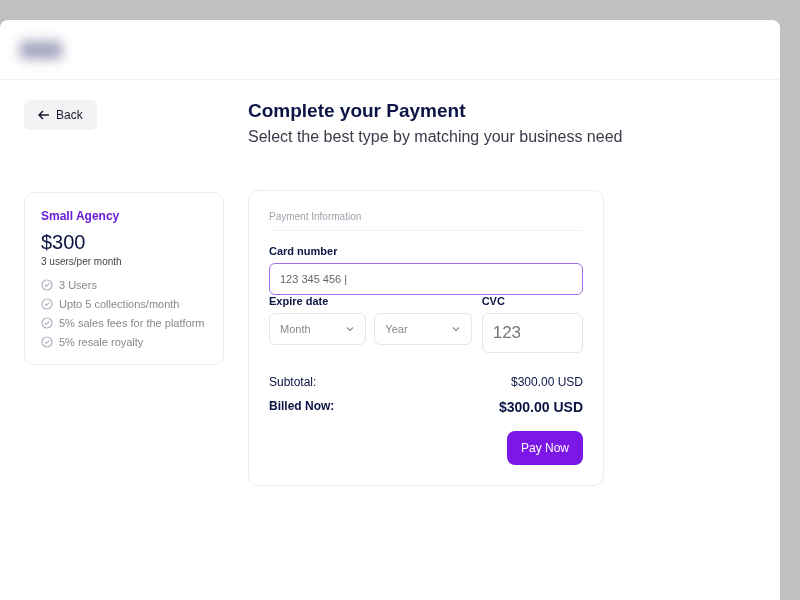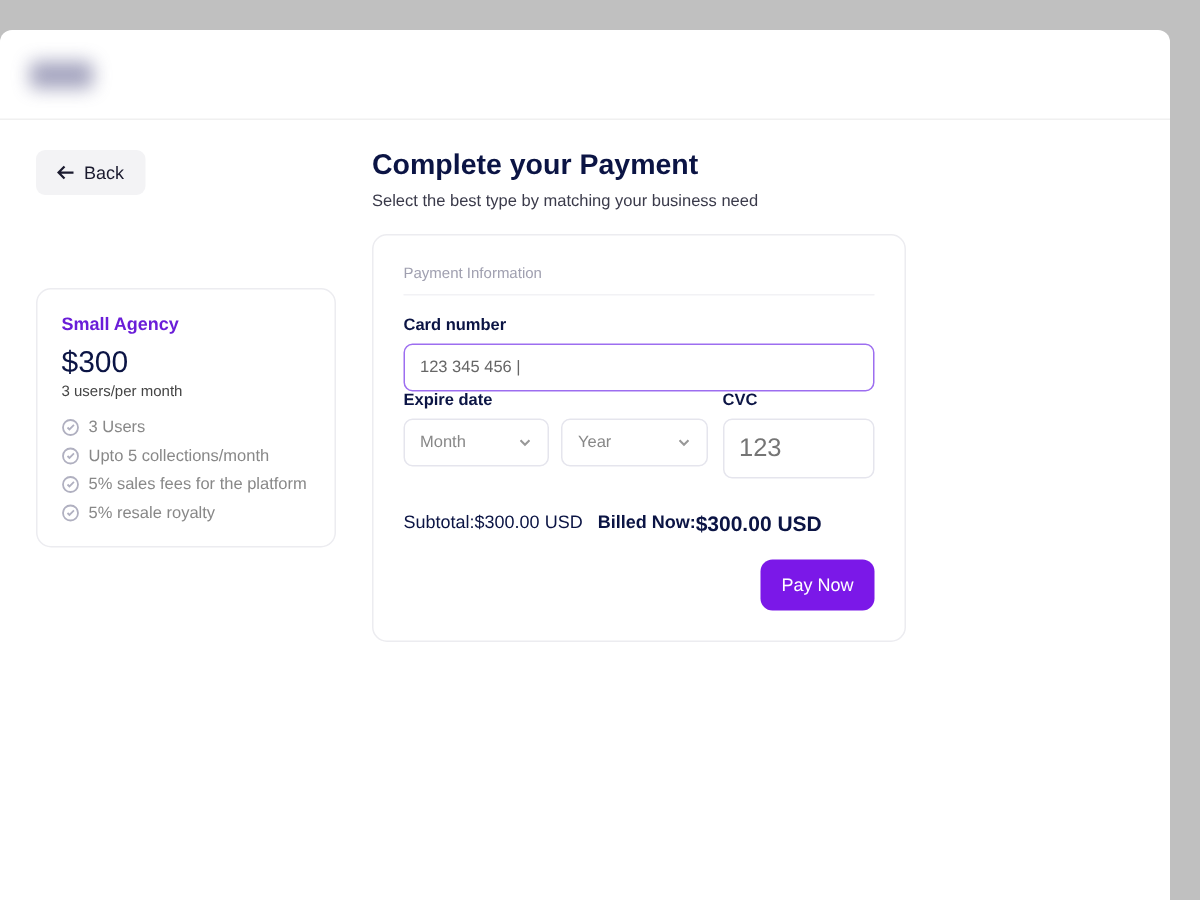--- a/index.html
+++ b/index.html
@@ -4,23 +4,23 @@
 <style>
 * { box-sizing: border-box; margin: 0; padding: 0; font-family: -apple-system, BlinkMacSystemFont, "Segoe UI", Helvetica, Arial, sans-serif; }
 body { background: #c0c0c0; width: 800px; height: 600px; overflow: hidden; }
 .app-window { background: #fff; width: 780px; height: 600px; border-radius: 8px 8px 0 0; margin-top: 20px; position: relative; }
 .topbar { height: 60px; border-bottom: 1px solid #f0f0f0; display: flex; align-items: center; padding: 0 20px; }
 .logo-blur { width: 42px; height: 18px; background: #5a5a8a; border-radius: 3px; filter: blur(6px); opacity: 0.55; }
 .content { padding: 20px 24px; display: flex; gap: 24px; align-items: flex-start; }
 .left-col { display: flex; flex-direction: column; gap: 18px; width: 200px; flex-shrink: 0; }
 .back-btn { background: #f3f3f5; border: none; border-radius: 6px; padding: 8px 14px; display: inline-flex; align-items: center; gap: 6px; font-size: 12px; color: #1a1a2e; cursor: pointer; width: fit-content; }
 .back-btn svg { width: 12px; height: 10px; }
-.main-wrap { display: flex; flex-direction: column; }
+.main-wrap { display: flex; flex-direction: column; gap: 28px; }
 .page-title { font-size: 19px; font-weight: 700; color: #0b1444; margin-bottom: 6px; }
-.page-sub { font-size: 11px; color: #3a3a4a; }
+.page-sub { font-size: 16px; color: #3a3a4a; }
 
 .plan-card { border: 1px solid #ececf0; border-radius: 10px; padding: 16px; margin-top: 44px; }
 .plan-name { font-size: 12px; font-weight: 700; color: #6a1dd8; margin-bottom: 8px; }
 .plan-price { font-size: 20px; font-weight: 400; color: #0b1444; margin-bottom: 2px; }
 .plan-unit { font-size: 10px; color: #444; margin-bottom: 12px; }
 .features { display: flex; flex-direction: column; gap: 7px; }
 .feature { display: flex; align-items: center; gap: 6px; font-size: 11px; color: #888; }
 .feature svg { width: 12px; height: 12px; flex-shrink: 0; }
 
 .pay-card { border: 1px solid #ececf0; border-radius: 10px; padding: 20px; width: 356px; margin-top: 0; }
@@ -37,21 +37,21 @@
 .field-label { font-size: 11px; font-weight: 600; color: #0b1444; margin-bottom: 6px; }
 .card-input { width: 100%; border: 1.5px solid #9d6ef0; border-radius: 6px; padding: 9px 10px; font-size: 11px; color: #666; outline: none; }
 .row-fields { display: flex; gap: 10px; margin-top: 0; }
 .col-expire { flex: 2; }
 .col-cvc { flex: 1; }
 .select-row { display: flex; gap: 8px; }
 .select-box { flex: 1; border: 1px solid #e5e5ed; border-radius: 6px; padding: 9px 10px; font-size: 11px; color: #888; display: flex; align-items: center; justify-content: space-between; cursor: pointer; }
 .select-box svg { width: 10px; height: 10px; }
 .cvc-input { width: 100%; border: 1px solid #e5e5ed; border-radius: 6px; padding: 9px 10px; font-size: 17px; color: #888; outline: none; }
 
-.totals { margin-top: 22px; display: flex; gap: 10px; }
+.totals { margin-top: 22px; display: flex; flex-direction: column; gap: 10px; }
 .total-row { display: flex; justify-content: space-between; font-size: 12px; color: #0b1444; }
 .total-row.emph .lab { font-weight: 700; }
 .total-row.emph .val { font-weight: 800; font-size: 14px; }
 
 .pay-btn { background: #7b18e8; color: #fff; border: none; border-radius: 8px; padding: 10px 14px; font-size: 12px; font-weight: 500; cursor: pointer; margin-top: 16px; float: right; }
 </style>
 </head>
 <body>
 
 <div class="app-window">

